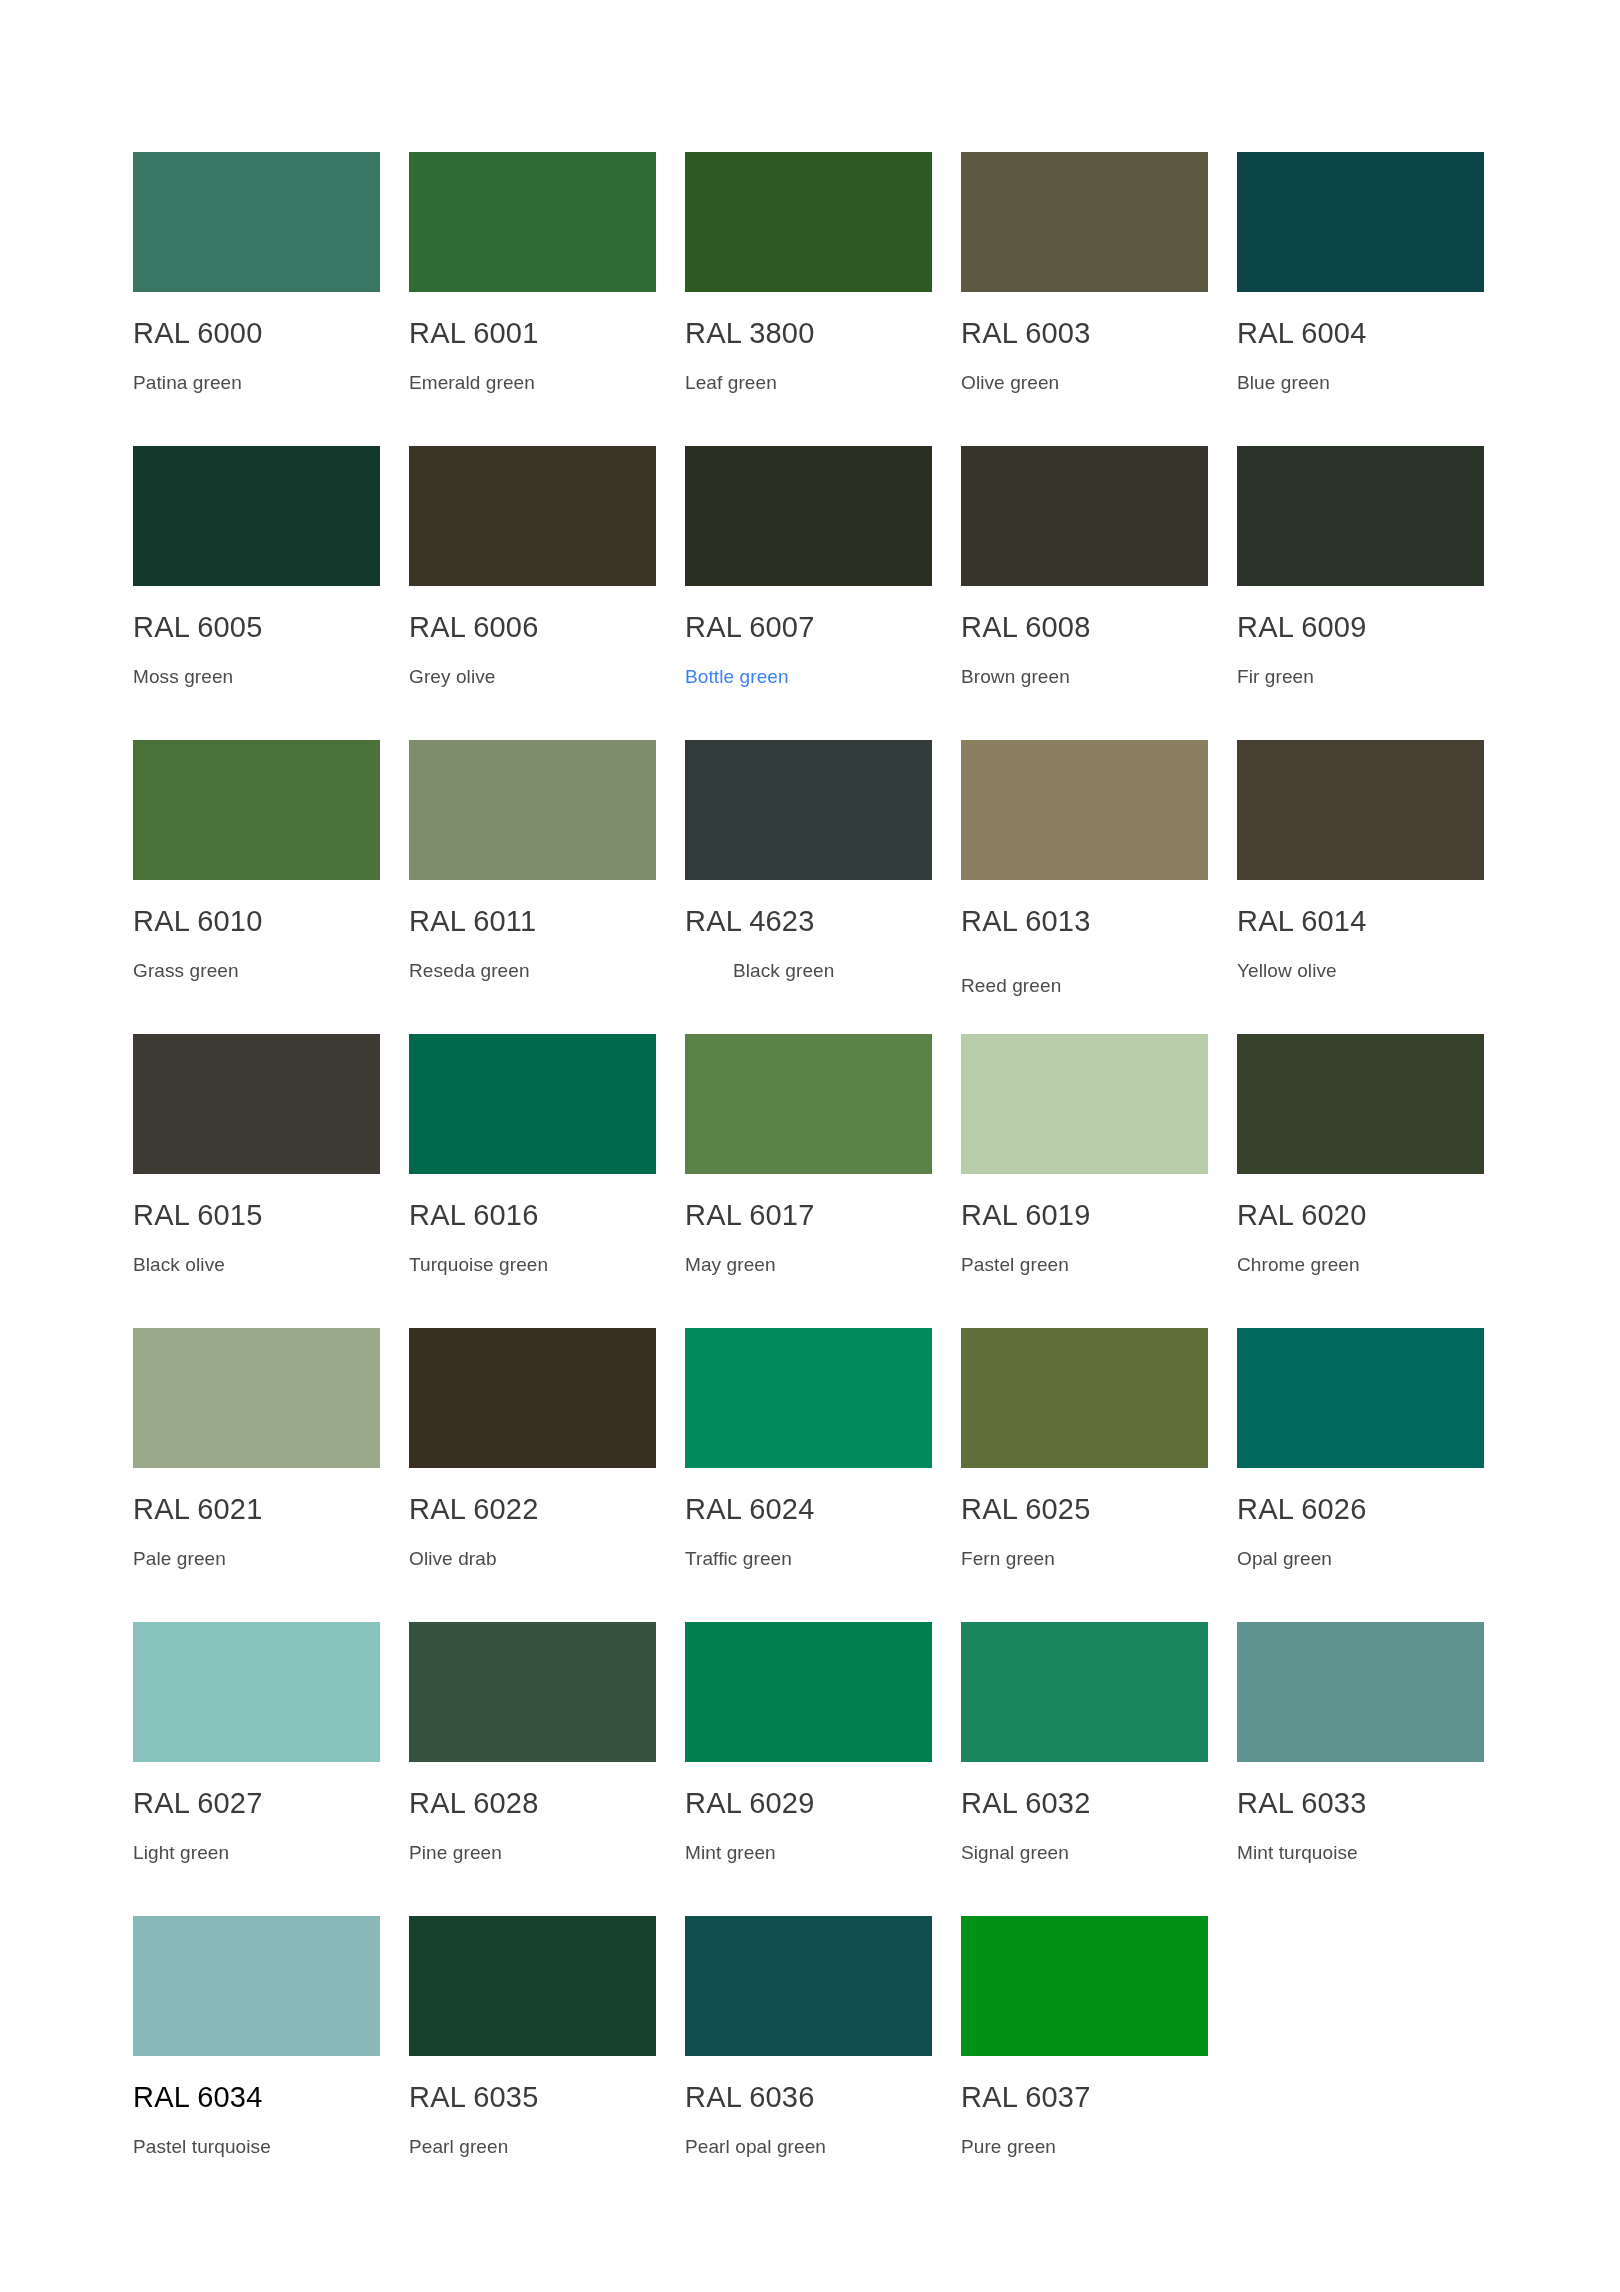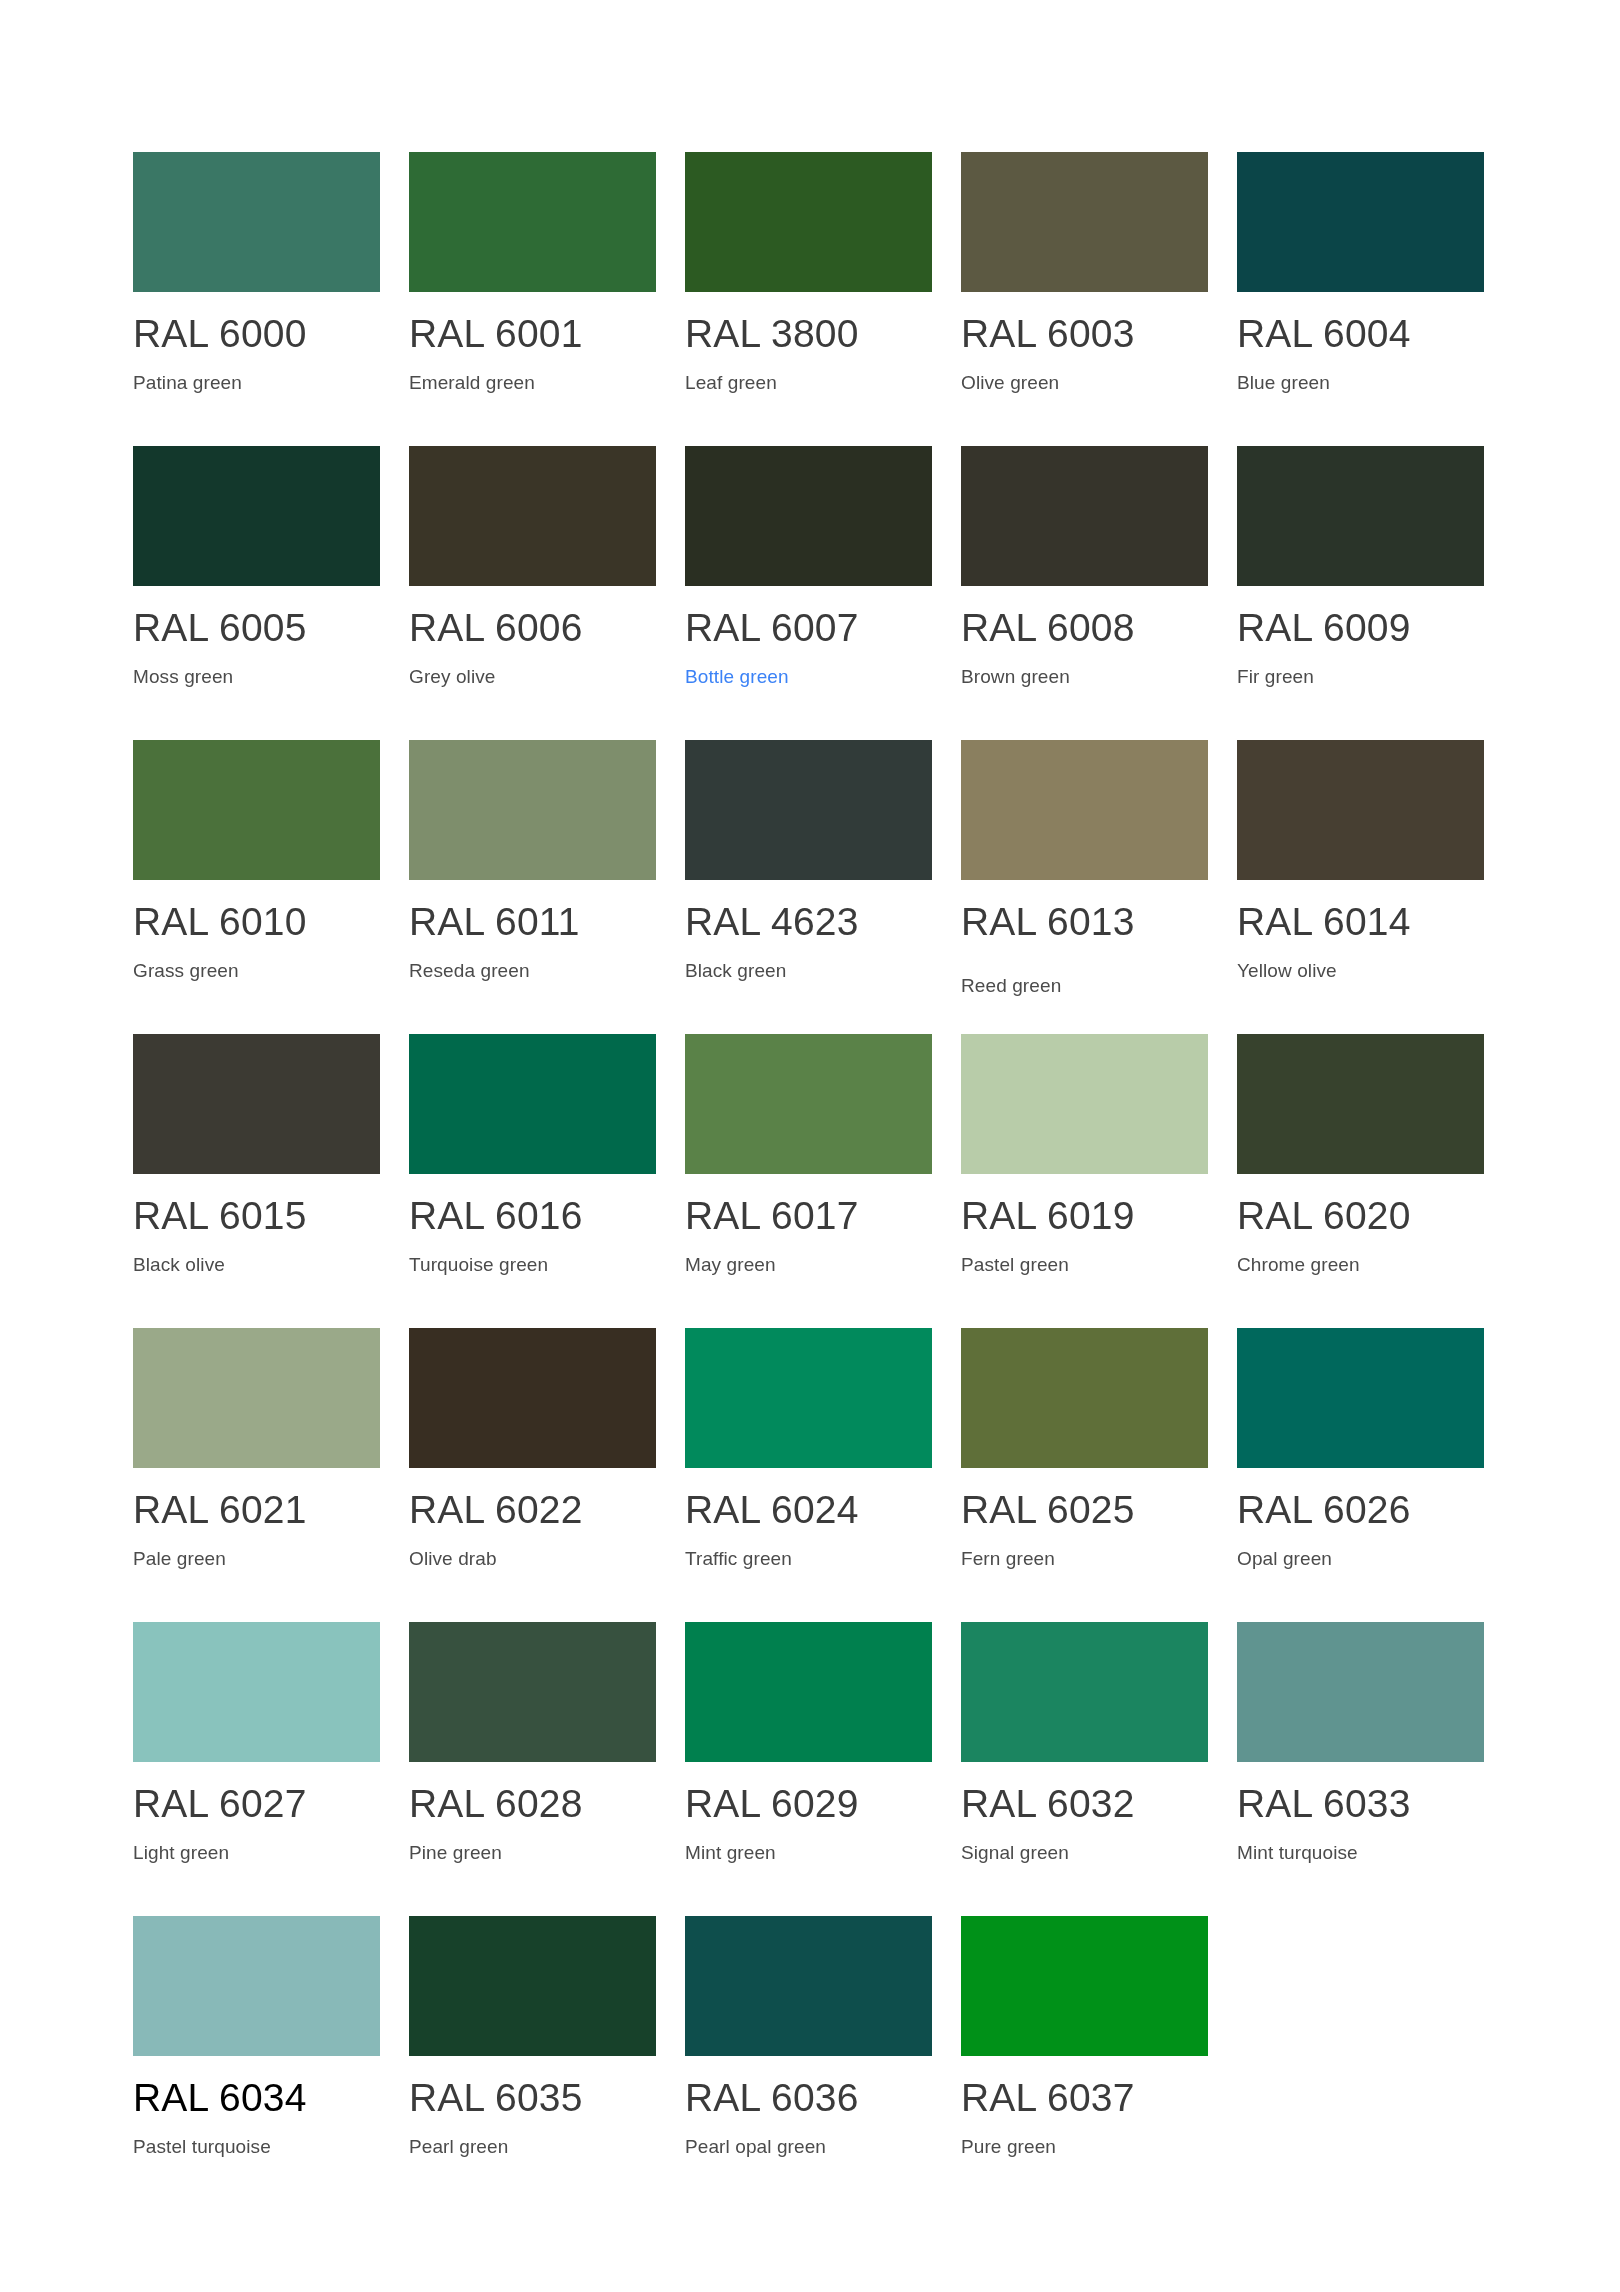--- a/index.html
+++ b/index.html
@@ -37,21 +37,21 @@
     height: 294px;
     box-sizing: border-box;
   }
   .swatch-chip {
     width: 247px;
     height: 140px;
     display: block;
   }
   .swatch-code {
     font-family: "Liberation Sans", sans-serif;
-    font-size: 39px;
+    font-size: 29px;
     font-weight: 400;
     color: #3b3b3b;
     letter-spacing: 0.2px;
     margin-top: 24.5px;
     line-height: 33px;
     white-space: nowrap;
   }
   .swatch-name {
     font-family: "Liberation Sans", sans-serif;
     font-size: 19px;
@@ -124,21 +124,21 @@
         <div class="swatch-name" style="color: rgb(75, 75, 75);">Grass green</div>
       </div>
       <div class="swatch-cell">
         <div class="swatch-chip" style="background-color: rgb(126, 142, 108);"></div>
         <div class="swatch-code" style="color: rgb(59, 59, 59);">RAL 6011</div>
         <div class="swatch-name" style="color: rgb(75, 75, 75);">Reseda green</div>
       </div>
       <div class="swatch-cell">
         <div class="swatch-chip" style="background-color: rgb(49, 59, 57);"></div>
         <div class="swatch-code" style="color: rgb(59, 59, 59);">RAL 4623</div>
-        <div class="swatch-name" style="color: rgb(75, 75, 75);">Black green</div>
+        <div class="swatch-name" style="color: rgb(75, 75, 75); margin-left: 48px;">Black green</div>
       </div>
       <div class="swatch-cell">
         <div class="swatch-chip" style="background-color: rgb(138, 127, 95);"></div>
         <div class="swatch-code" style="color: rgb(59, 59, 59);">RAL 6013</div>
         <div class="swatch-name" style="color: rgb(75, 75, 75); margin-top: 36px;">Reed green</div>
       </div>
       <div class="swatch-cell">
         <div class="swatch-chip" style="background-color: rgb(71, 63, 50);"></div>
         <div class="swatch-code" style="color: rgb(59, 59, 59);">RAL 6014</div>
         <div class="swatch-name" style="color: rgb(75, 75, 75);">Yellow olive</div>

